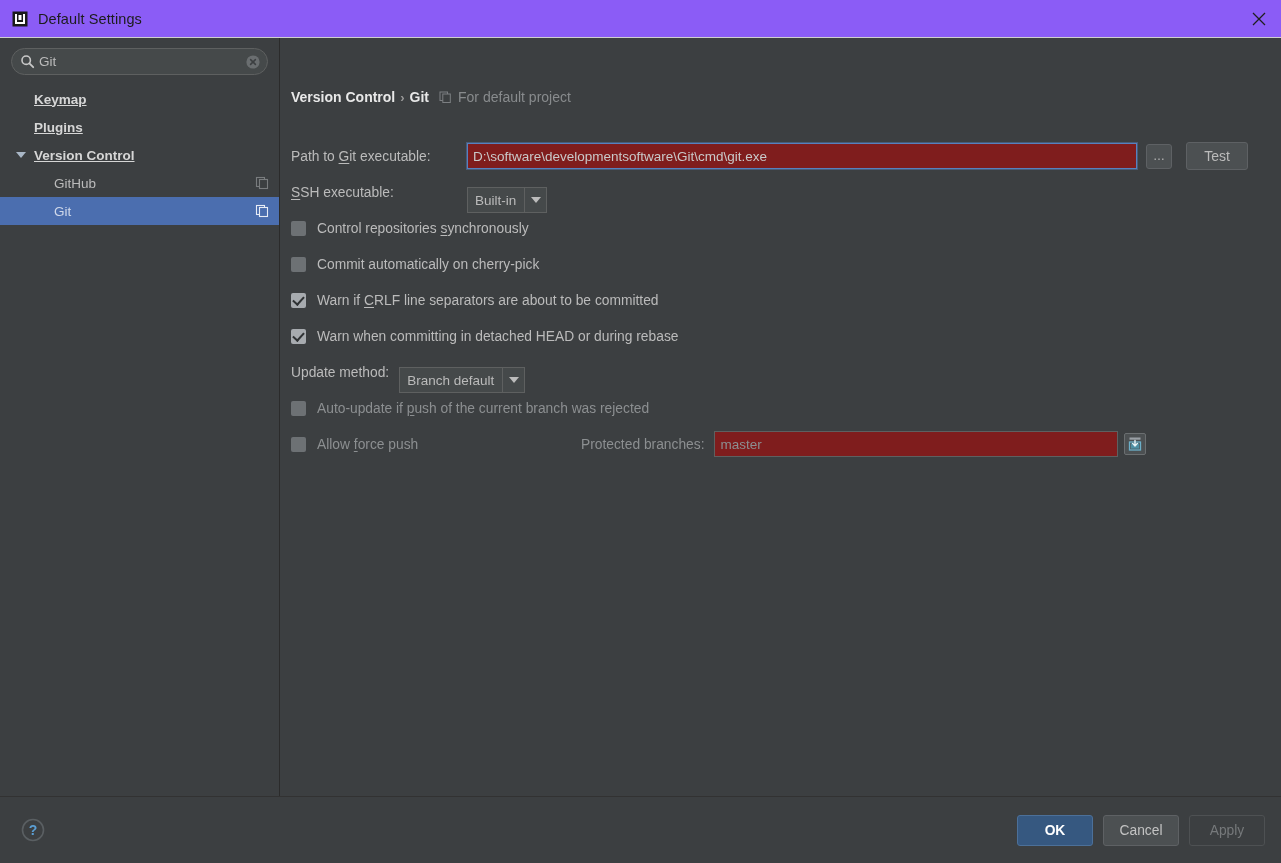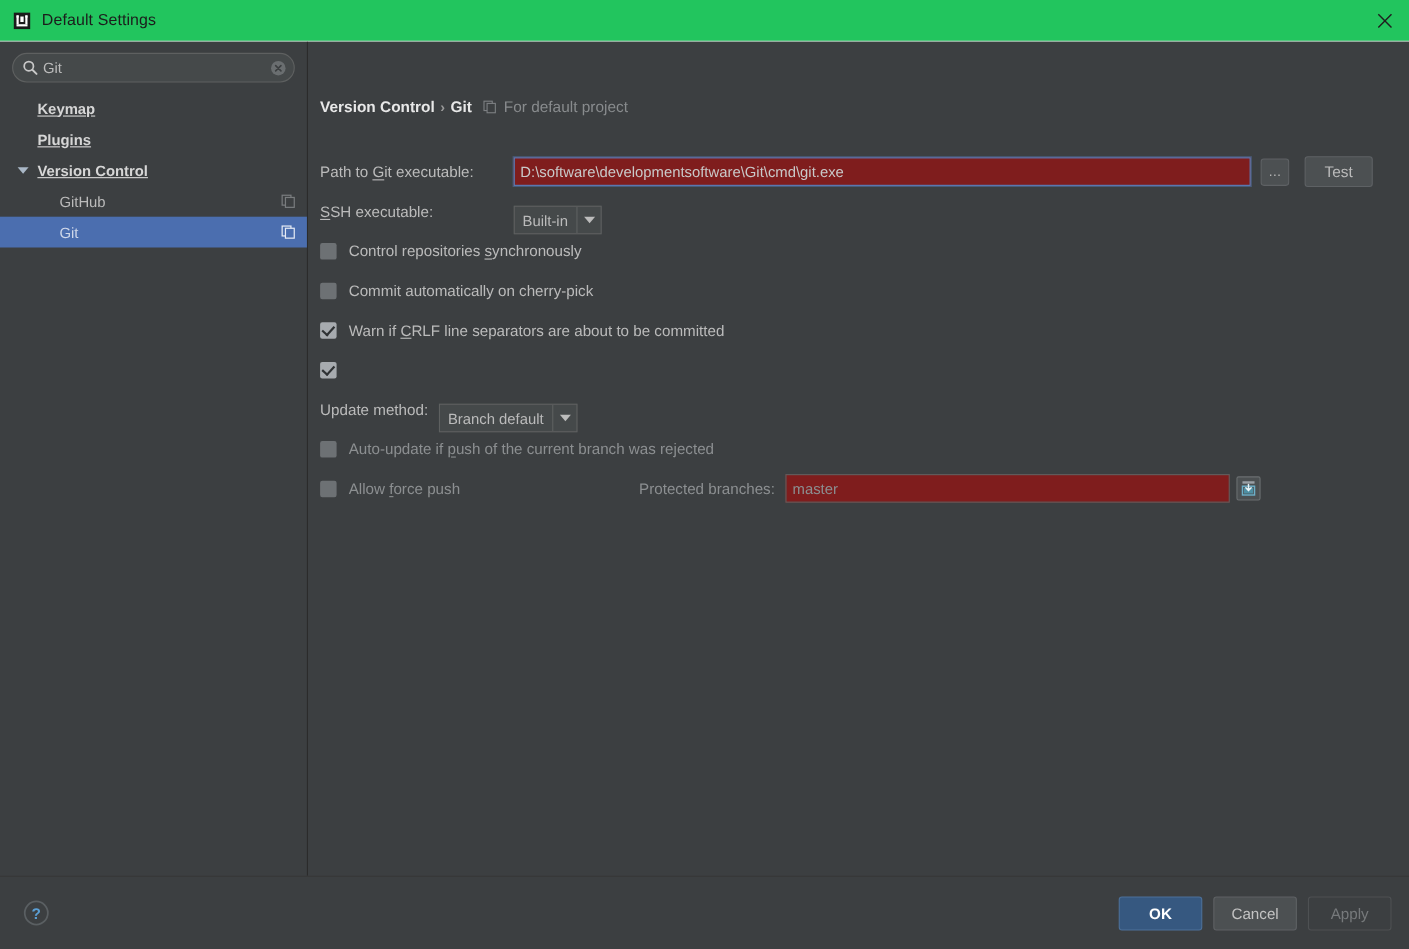--- a/index.html
+++ b/index.html
@@ -14,21 +14,21 @@
   .window {
     width: 1281px; height: 863px;
     position: relative;
     background: #3c3f41;
     display: flex; flex-direction: column;
   }
 
   
   .titlebar {
     height: 38px;
-    background: #22c55e;
+    background: #8b5cf6;
     border-bottom: 1px solid #cfcfcf;
     display: flex; align-items: center;
     flex: 0 0 38px;
     position: relative;
   }
   .titlebar-icon {
     width: 16px; height: 16px;
     margin-left: 12px; margin-right: 10px;
     position: relative;
     flex: 0 0 16px;
@@ -422,20 +422,21 @@
 
         <div class="cb-row">
           <span class="checkbox checked"></span>
           <span class="cb-label">
             <span>Warn if </span><span class="mn">C</span><span>RLF line separators are about to be committed</span>
           </span>
         </div>
 
         <div class="cb-row">
           <span class="checkbox checked"></span>
+          <span class="cb-label">Warn when committing in detached HEAD or during rebase</span>
         </div>
 
         <div class="row" style="height:36px;">
           <span class="label">Update method:</span>
           <div class="combo" style="margin-left:10px;">
             <span class="combo-text">Branch default</span>
             <span class="combo-arrow">
                 <i></i>
               </span>
           </div>

